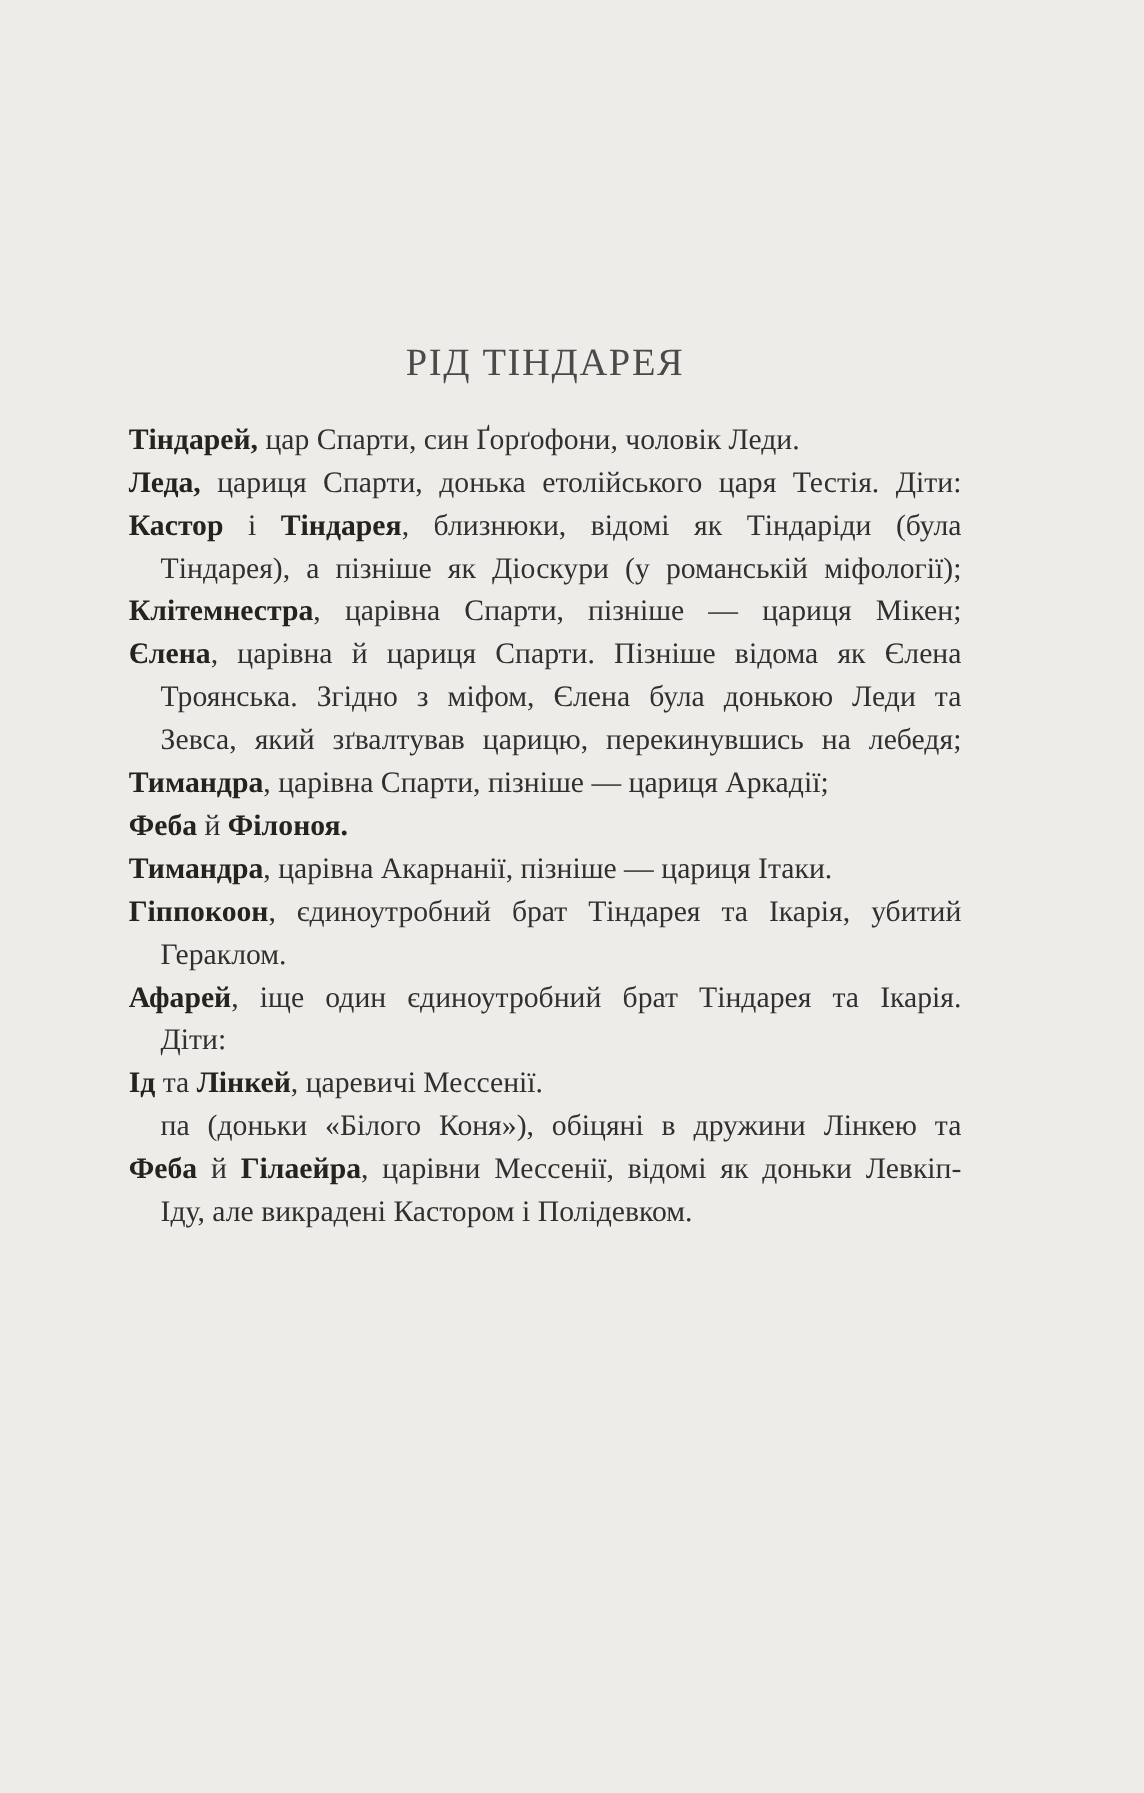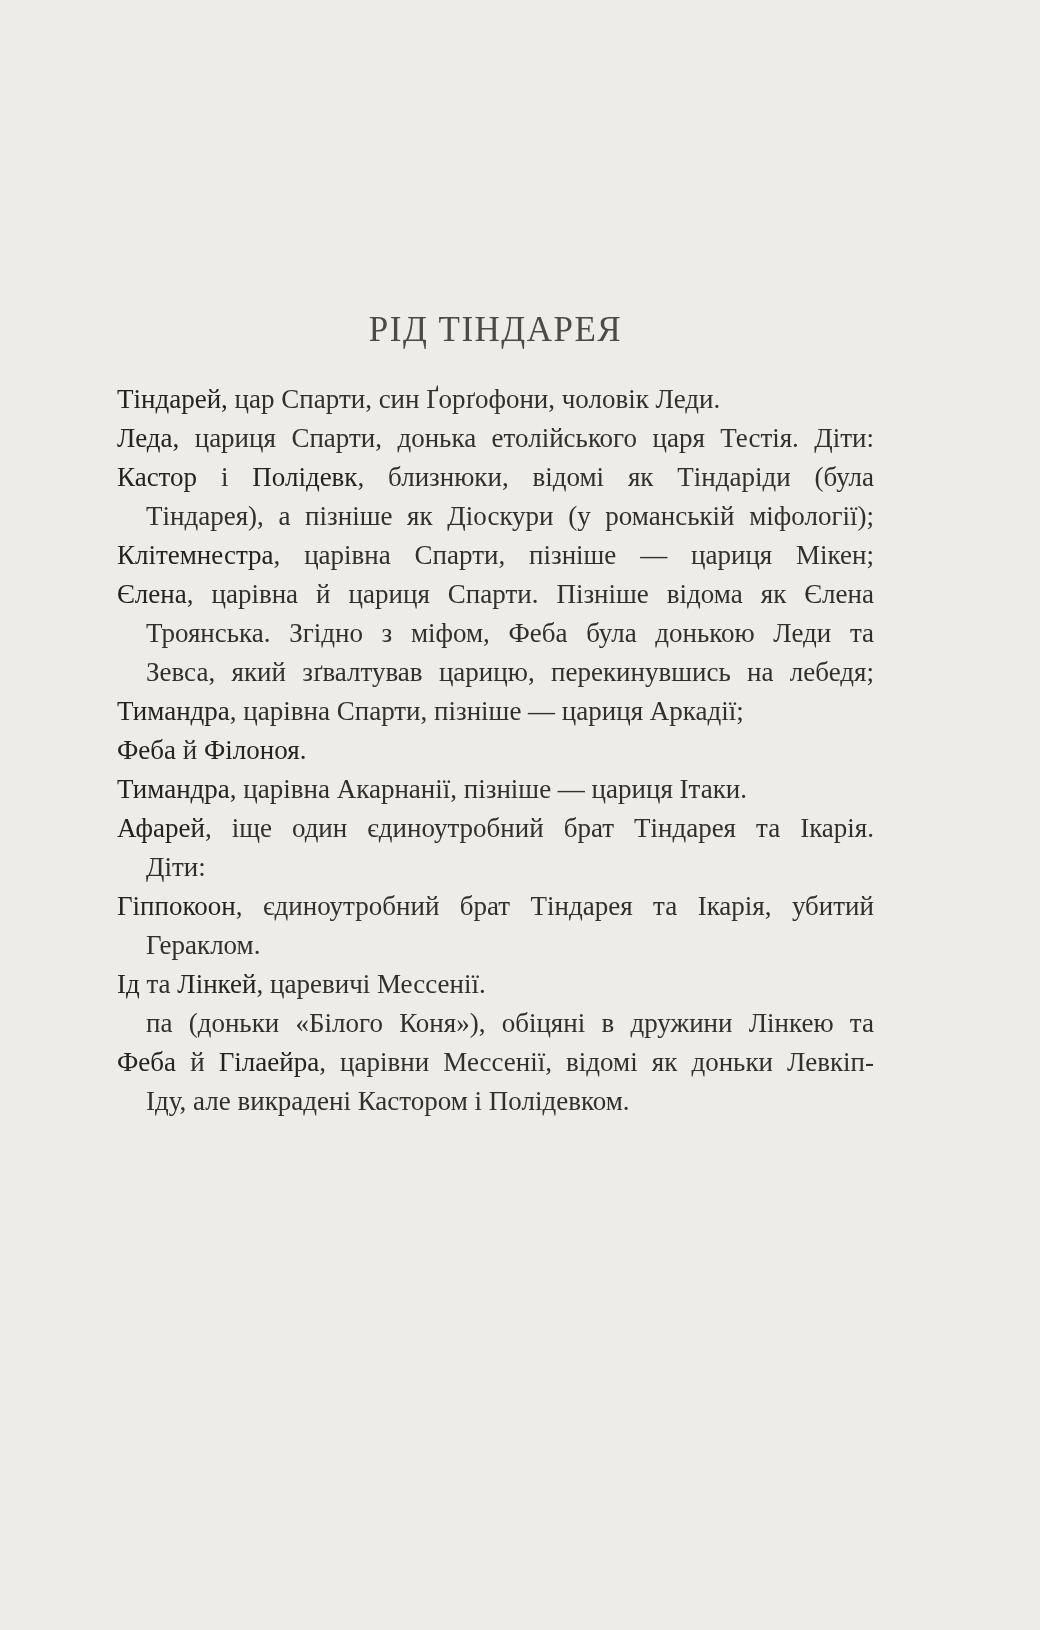--- a/index.html
+++ b/index.html
@@ -50,65 +50,65 @@
   }
   .line.fill {
     text-align: justify;
     text-align-last: justify;
     text-justify: inter-word;
   }
   .line.indent {
     padding-left: 29px;
   }
   .line b {
-    font-weight: 400;
+    font-weight: 700;
     color: #242320;
     margin-top: 19px;
   }
 </style>
 </head>
 <body>
 
 <div class="page">
   <h1 class="title">РІД ТІНДАРЕЯ</h1>
   <div class="body-text">
       <div class="entry">
         <div class="line"><b>Тіндарей,</b><span> цар Спарти, син Ґорґофони, чоловік Леди.</span></div>
       </div>
       <div class="entry">
         <div class="line fill"><b>Леда,</b><span> цариця Спарти, донька етолійського царя Тестія. Діти:</span></div>
       </div>
       <div class="entry">
-        <div class="line fill"><b>Кастор</b><span> і </span><b>Полідевк</b><span>, близнюки, відомі як Тіндаріди (була</span></div>
+        <div class="line fill"><b>Кастор</b><span> і </span><b>Тіндарея</b><span>, близнюки, відомі як Тіндаріди (була</span></div>
         <div class="line indent fill"><span>Тіндарея), а пізніше як Діоскури (у романській міфології);</span></div>
       </div>
       <div class="entry">
         <div class="line fill"><b>Клітемнестра</b><span>, царівна Спарти, пізніше — цариця Мікен;</span></div>
       </div>
       <div class="entry">
         <div class="line fill"><b>Єлена</b><span>, царівна й цариця Спарти. Пізніше відома як Єлена</span></div>
-        <div class="line indent fill"><span>Троянська. Згідно з міфом, Феба була донькою Леди та</span></div>
+        <div class="line indent fill"><span>Троянська. Згідно з міфом, Єлена була донькою Леди та</span></div>
         <div class="line indent fill"><span>Зевса, який зґвалтував царицю, перекинувшись на лебедя;</span></div>
       </div>
       <div class="entry">
         <div class="line"><b>Тимандра</b><span>, царівна Спарти, пізніше — цариця Аркадії;</span></div>
       </div>
       <div class="entry">
         <div class="line"><b>Феба</b><span> й </span><b>Філоноя.</b></div>
       </div>
       <div class="entry">
         <div class="line"><b>Тимандра</b><span>, царівна Акарнанії, пізніше — цариця Ітаки.</span></div>
       </div>
       <div class="entry">
+        <div class="line fill"><b>Гіппокоон</b><span>, єдиноутробний брат Тіндарея та Ікарія, убитий</span></div>
+        <div class="line indent"><span>Гераклом.</span></div>
+      </div>
+      <div class="entry">
         <div class="line fill"><b>Афарей</b><span>, іще один єдиноутробний брат Тіндарея та Ікарія.</span></div>
         <div class="line indent"><span>Діти:</span></div>
-      </div>
-      <div class="entry">
-        <div class="line fill"><b>Гіппокоон</b><span>, єдиноутробний брат Тіндарея та Ікарія, убитий</span></div>
-        <div class="line indent"><span>Гераклом.</span></div>
       </div>
       <div class="entry">
         <div class="line"><b>Ід</b><span> та </span><b>Лінкей</b><span>, царевичі Мессенії.</span></div>
       </div>
       <div class="entry">
         <div class="line indent fill"><span>па (доньки «Білого Коня»), обіцяні в дружини Лінкею та</span></div>
         <div class="line fill"><b>Феба</b><span> й </span><b>Гілаейра</b><span>, царівни Мессенії, відомі як доньки Левкіп-</span></div>
         <div class="line indent"><span>Іду, але викрадені Кастором і Полідевком.</span></div>
       </div>
     </div>

